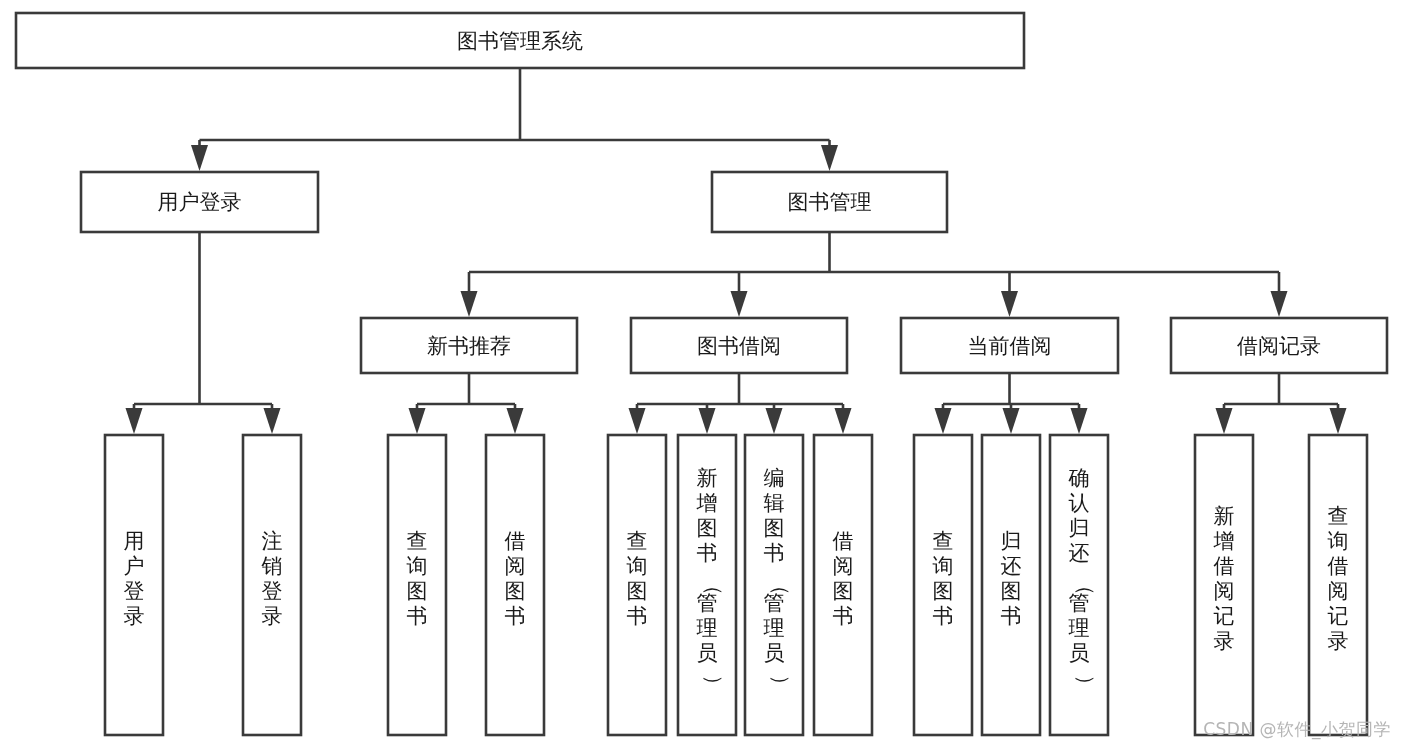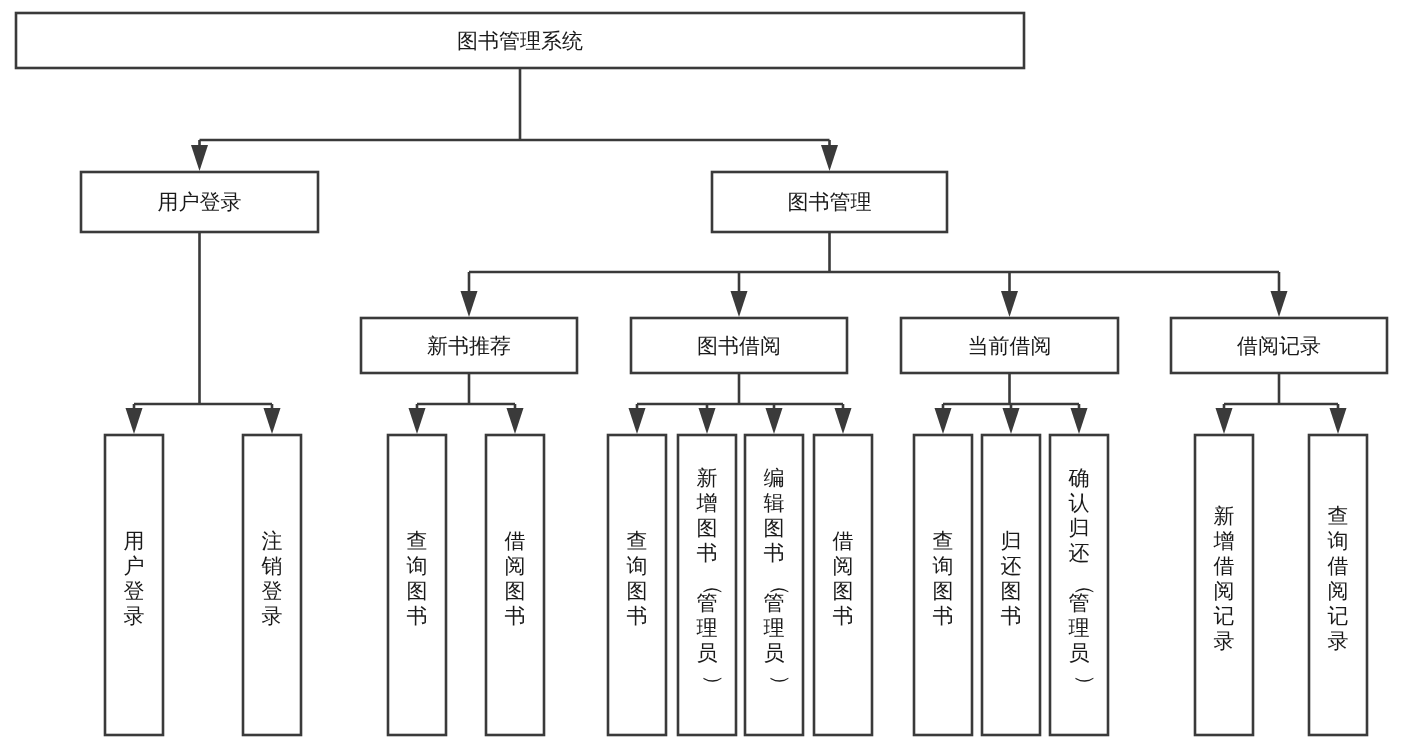--- a/index.html
+++ b/index.html
@@ -273,13 +273,14 @@
           <rect x="1309" y="435" width="58" height="300" class="node-rect"></rect>
           <text x="1338" y="522.5" class="node-label-v">查</text>
           <text x="1338" y="547.5" class="node-label-v">询</text>
           <text x="1338" y="572.5" class="node-label-v">借</text>
           <text x="1338" y="597.5" class="node-label-v">阅</text>
           <text x="1338" y="622.5" class="node-label-v">记</text>
           <text x="1338" y="647.5" class="node-label-v">录</text>
         </g>
       </g>
   </svg>
+  <div class="watermark">CSDN @软件_小贺同学</div>
 </div>
 
 </body></html>

